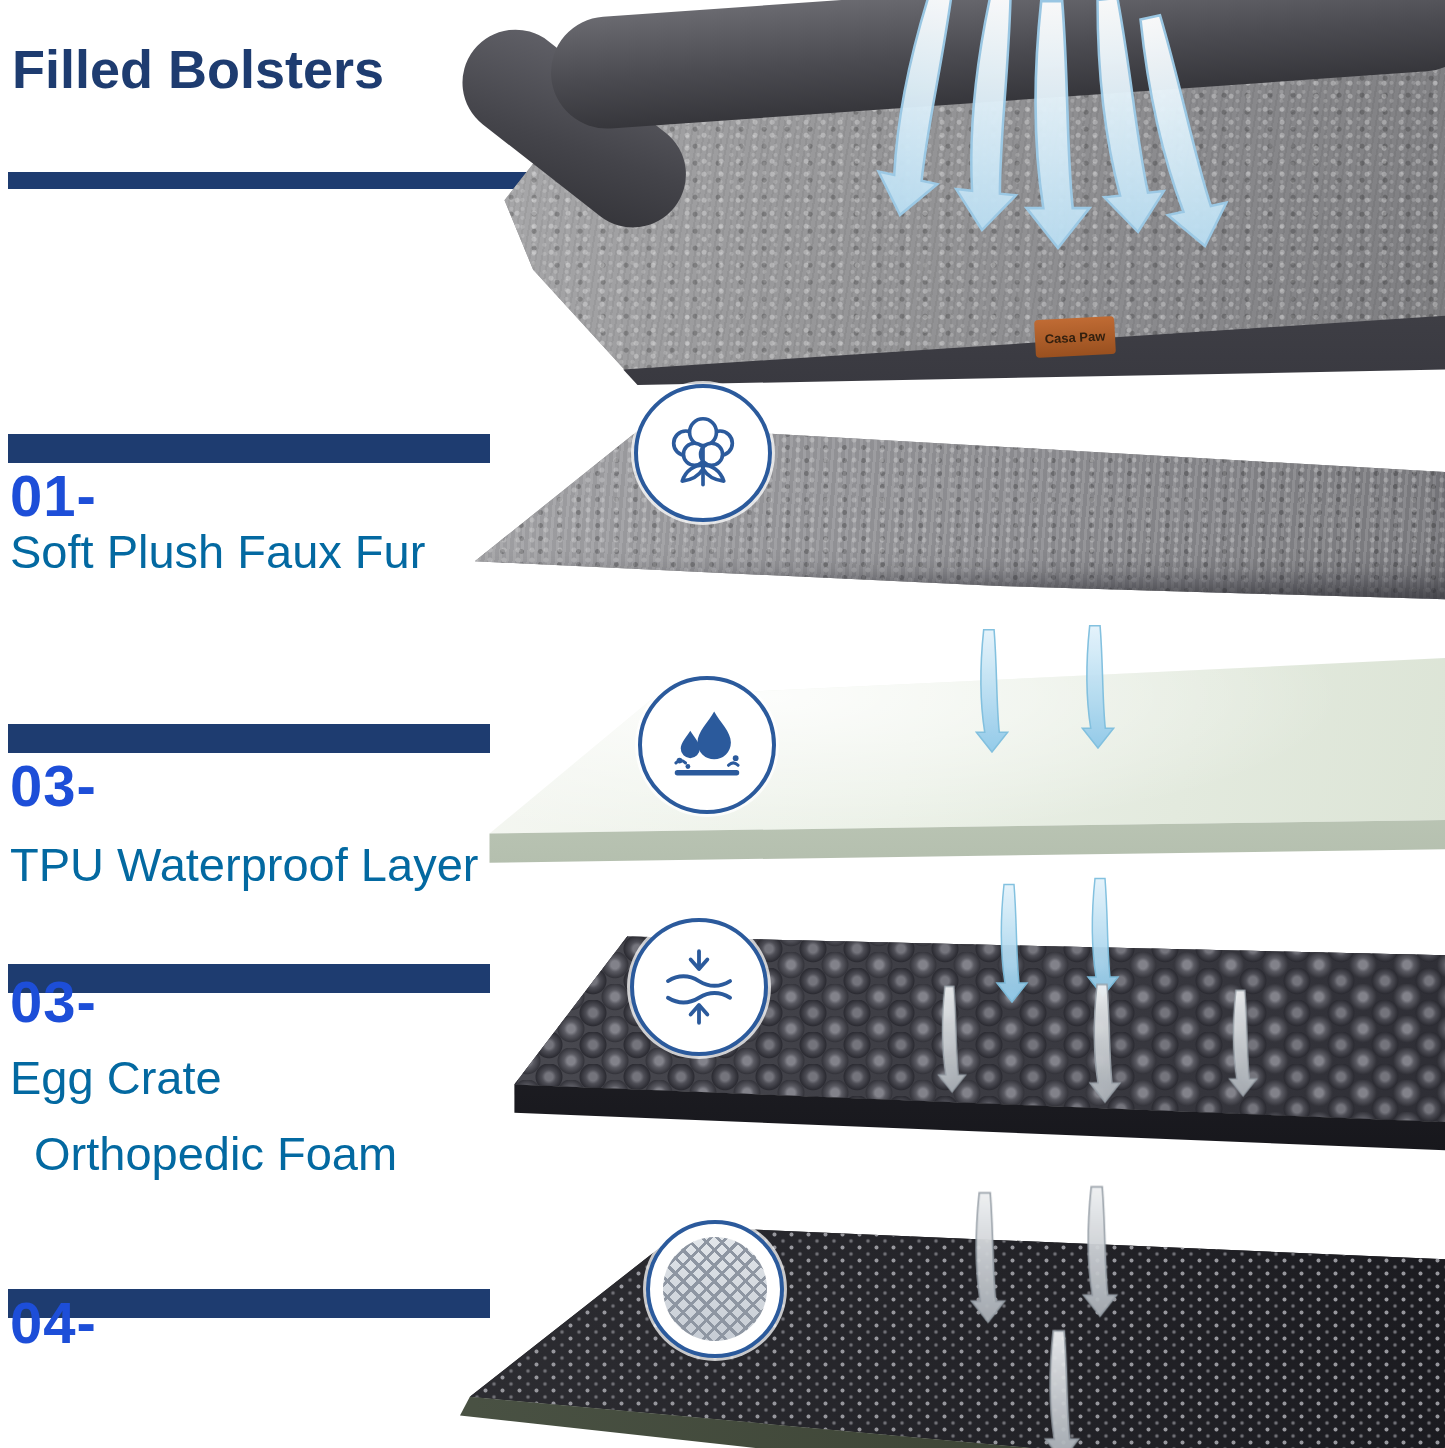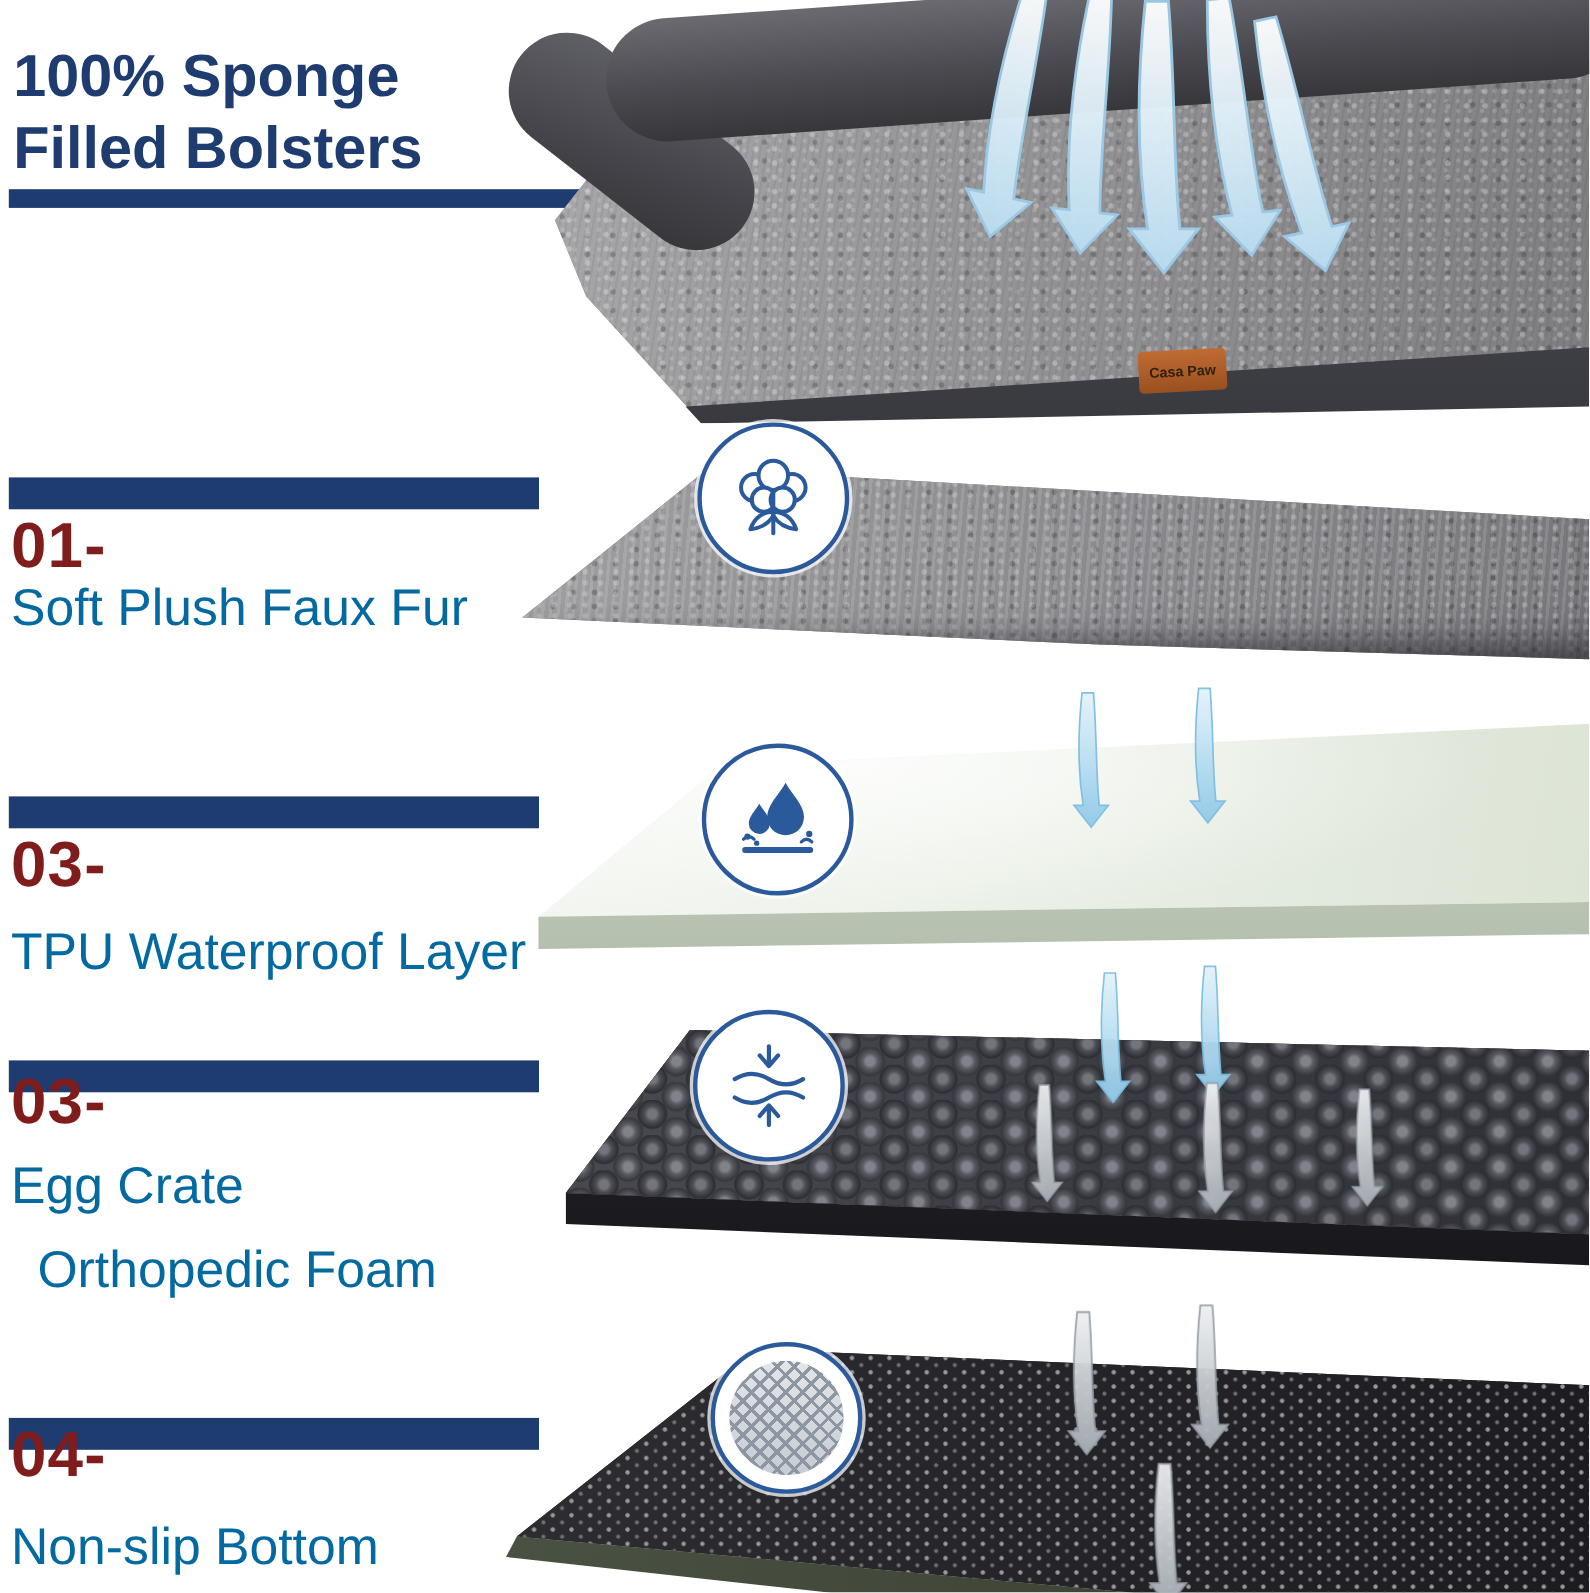--- a/index.html
+++ b/index.html
@@ -5,21 +5,21 @@
   html,body{margin:0;padding:0;background:#fff;}
   .canvas{
     position:relative;width:1445px;height:1448px;background:#ffffff;
     overflow:hidden;font-family:"Liberation Sans", sans-serif;
   }
   
   .heading{position:absolute;left:12px;top:36px;color:#1e3c70;font-weight:700;
     font-size:54px;line-height:66px;letter-spacing:0;}
   .bar{position:absolute;background:#1e3c70;}
   .heading-bar{left:8px;top:172px;width:558px;height:17px;}
-  .num{position:absolute;left:10px;font-size:58px;font-weight:700;color:#7f1d1d;letter-spacing:1px;}
+  .num{position:absolute;left:10px;font-size:58px;font-weight:700;color:#1d4ed8;letter-spacing:1px;}
   .label{position:absolute;left:10px;font-size:47px;color:#0369a1;}
   .s1-bar{left:8px;top:434px;width:482px;height:29px;}
   .s1-num{top:462px;} .s1-label{top:524px;}
   .s2-bar{left:8px;top:724px;width:482px;height:29px;}
   .s2-num{top:752px;} .s2-label{top:810px;margin-top:27px;}
   .s3-bar{left:8px;top:964px;width:482px;height:29px;}
   .s3-num{top:968px;} .s3-label1{top:1050px;} .s3-label2{top:1126px;margin-left:24px;}
   .s4-bar{left:8px;top:1289px;width:482px;height:29px;}
   .s4-num{top:1289px;} .s4-label{top:1378px;}
 
@@ -110,41 +110,39 @@
 
   
   .arrows{position:absolute;inset:0;pointer-events:none;}
 </style>
 </head>
 <body>
 
 <div class="canvas">
 
   <div class="heading">
-    <div>100% Sponge</div>
     <div>Filled Bolsters</div>
   </div>
   <div class="bar heading-bar"></div>
 
   <div class="bar s1-bar"></div>
   <div class="num s1-num">01-</div>
   <div class="label s1-label">Soft Plush Faux Fur</div>
 
   <div class="bar s2-bar"></div>
   <div class="num s2-num">03-</div>
   <div class="label s2-label">TPU Waterproof Layer</div>
 
   <div class="bar s3-bar"></div>
   <div class="num s3-num">03-</div>
   <div class="label s3-label1">Egg Crate</div>
   <div class="label s3-label2">Orthopedic Foam</div>
 
   <div class="bar s4-bar"></div>
   <div class="num s4-num">04-</div>
-  <div class="label s4-label">Non-slip Bottom</div>
 
   <div class="bed">
     <div class="plush"></div>
     <div class="bolster-corner"></div>
     <div class="bolster-back"></div>
     <div class="bed-front"></div>
     <div class="brand-tag">Casa Paw</div>
   </div>
 
   <div class="fur"></div>

